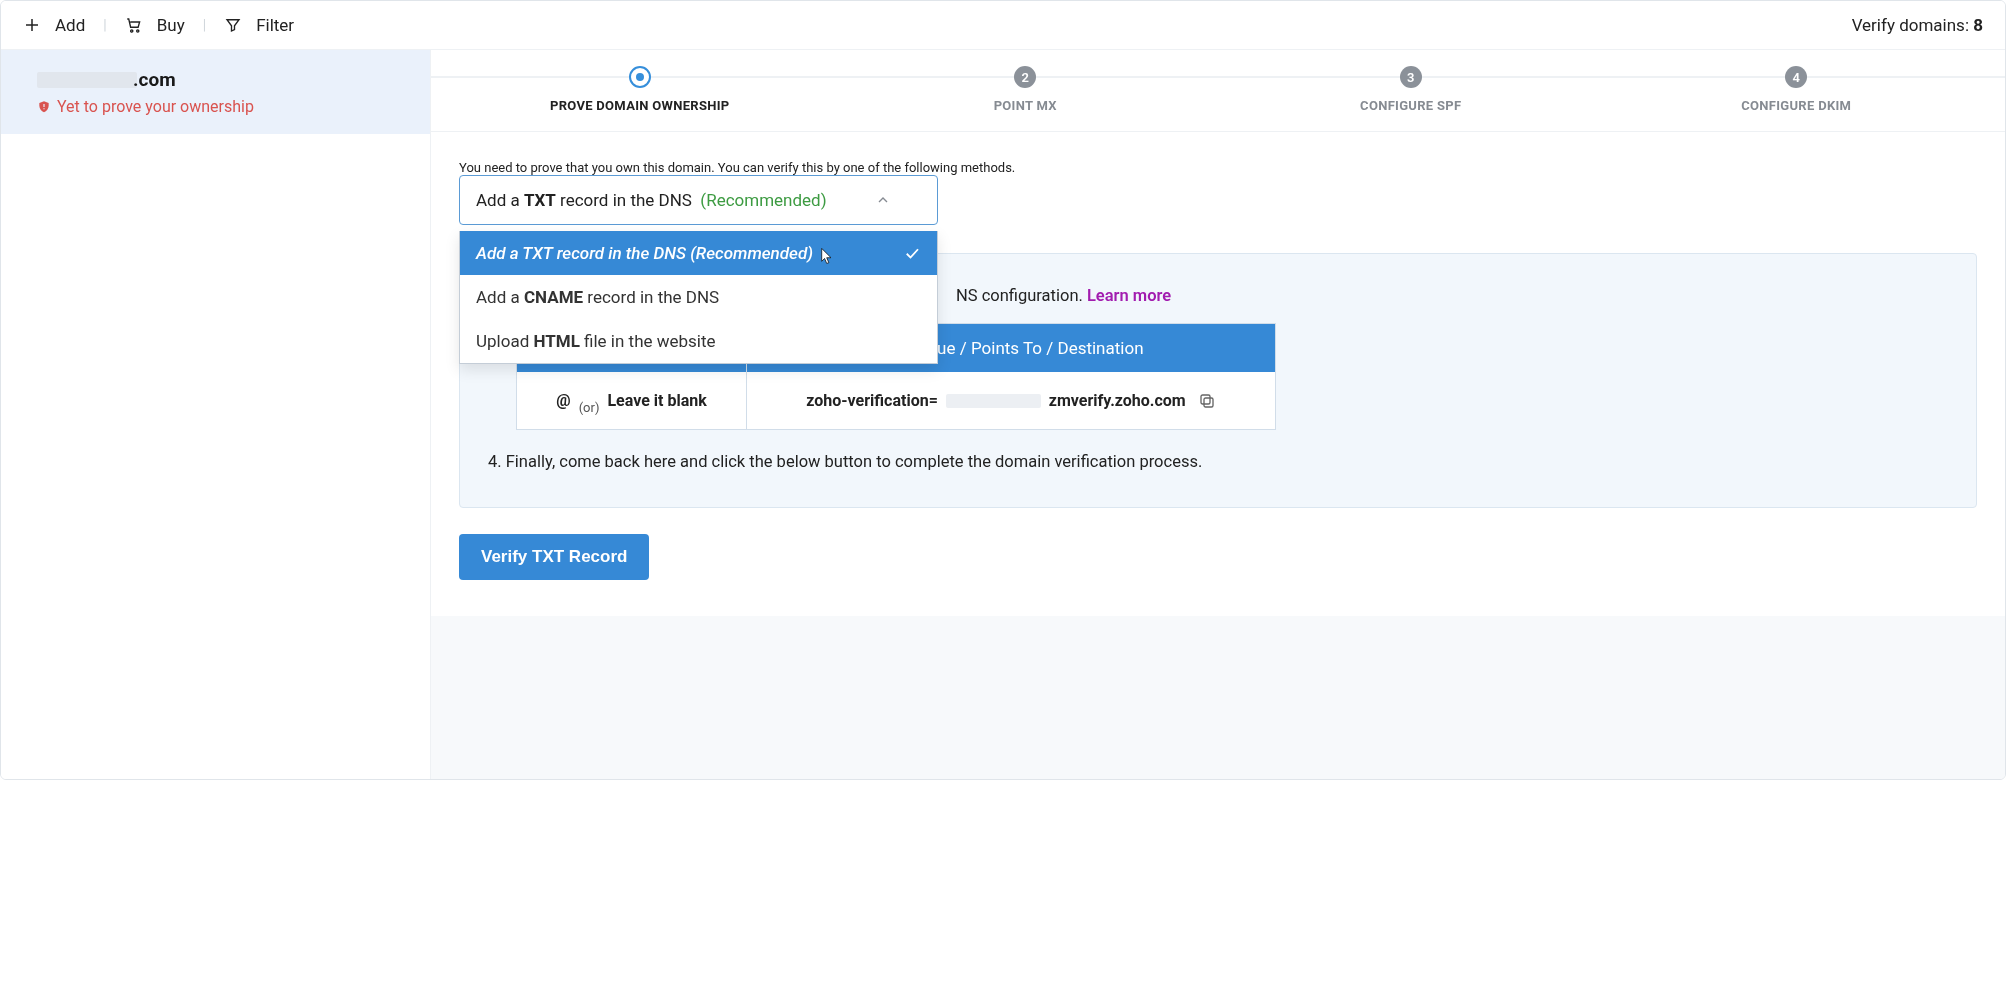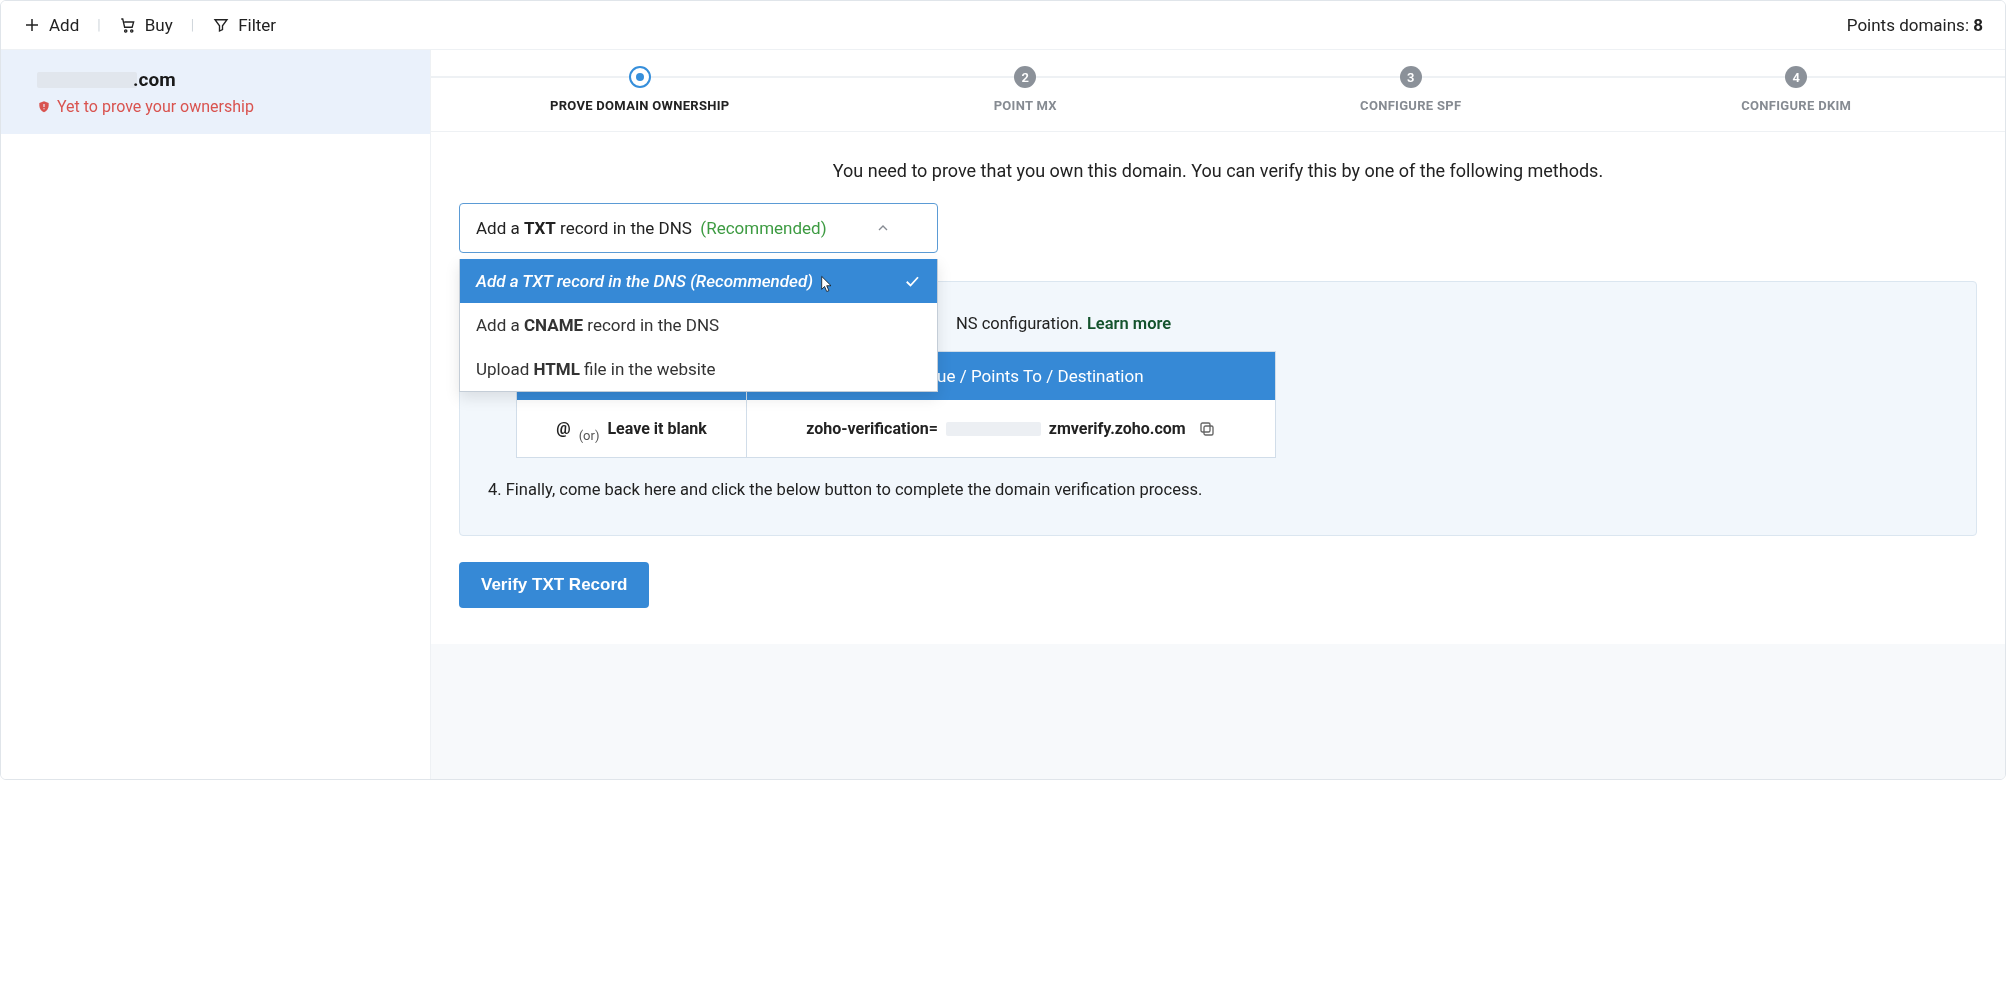--- a/index.html
+++ b/index.html
@@ -28,21 +28,21 @@
     background: #fff;
   }
   .toolbar-left {
     display: flex;
     align-items: center;
     gap: 18px;
   }
   .tb-btn {
     display: inline-flex;
     align-items: center;
-    gap: 8px;
+    gap: 14px;
     cursor: pointer;
     color: #222;
     font-size: 17px;
   }
   .tb-sep {
     color: #d0d6dc;
     font-size: 14px;
   }
   .tb-icon {
     display: inline-flex;
@@ -157,24 +157,22 @@
     height: 2px;
     background: #eef1f4;
     z-index: 0;
   }
 
   .panel {
     padding: 28px 28px 36px 28px;
     background:#fff;
   }
   .intro-text {
-    font-size: 18px;
+    font-size: 13px;
     color: #222;
-    margin-bottom: 22px;
-    text-align: center;
   }
 
   .select-wrap {
     position: relative;
     width: 479px;
     margin-bottom: 28px;
   }
   .select-control {
     border: 1.5px solid #5b9bd5;
     border-radius: 4px;
@@ -217,21 +215,21 @@
   .dropdown .opt span.key { font-weight:700; }
   .check { color:#fff; display:inline-flex; }
 
   .instructions-box {
     background: #f2f7fc;
     border: 1px solid #dbe6f0;
     border-radius: 4px;
     padding: 24px 28px 28px 28px;
   }
   .inst-line { font-size:16.5px; color:#222; margin: 8px 0; }
-  .inst-line a { color:#14532d; text-decoration:none; font-weight:600; }
+  .inst-line a { color:#a21caf; text-decoration:none; font-weight:600; }
 
   .txt-table {
     border: 1px solid #d1dde9;
     margin: 18px 0 22px 28px;
     width: 760px;
     background:#fff;
   }
   .txt-table .row { display:flex; }
   .txt-table .cell {
     padding: 14px 20px;
@@ -304,21 +302,21 @@
       <div class="tb-btn">
         <span class="tb-icon">
           <svg viewBox="0 0 24 24" width="18" height="18" stroke="#222" stroke-width="1.8" fill="none">
               <path d="M4 5h16l-6 8v5l-4 2v-7L4 5z"></path>
             </svg>
         </span>
         <span>Filter</span>
       </div>
     </div>
     <div class="toolbar-right">
-      <span>Points domains: </span><b>8</b>
+      <span>Verify domains: </span><b>8</b>
     </div>
   </div>
 
   <div class="main">
 
     <div class="sidebar">
       <div class="domain-card">
         <div class="domain-name">
           <span class="redacted"></span><span>.com</span>
         </div>

